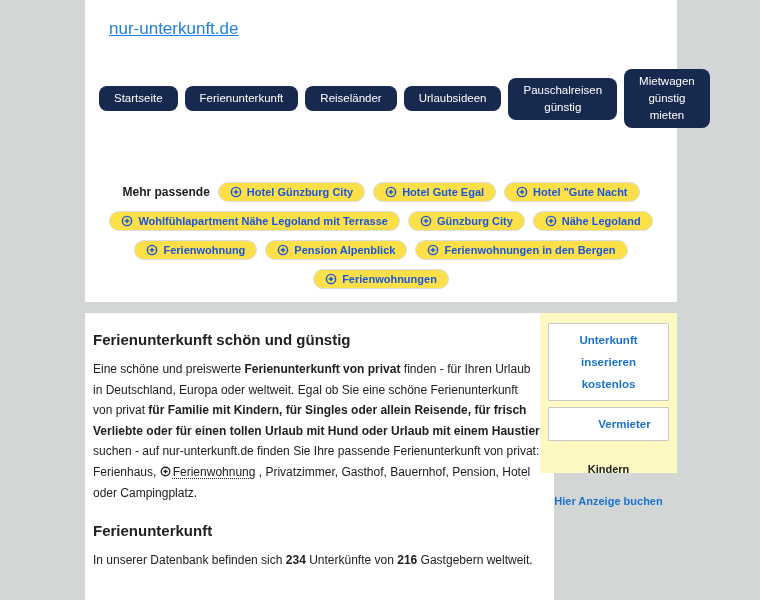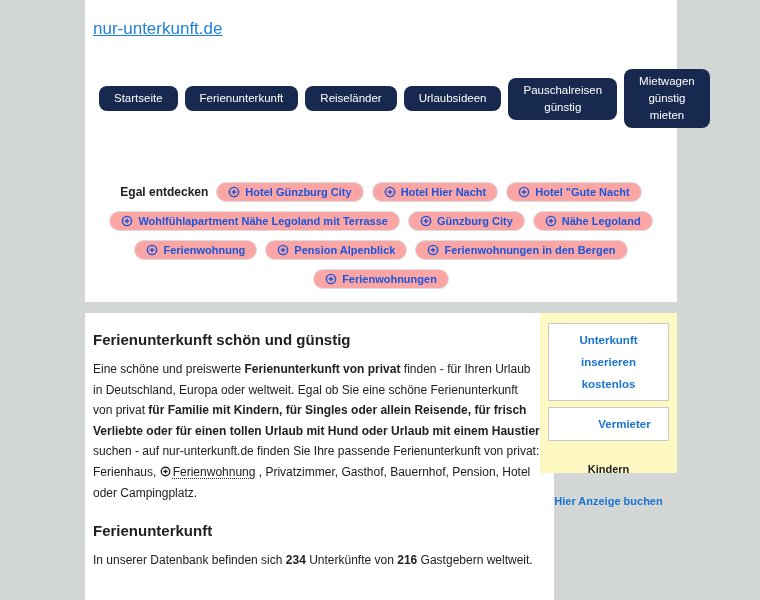--- a/index.html
+++ b/index.html
@@ -7,41 +7,41 @@
     width:760px;height:600px;position:relative;overflow:hidden;
     background:#d2d6d4;
     font-family:"Liberation Sans","DejaVu Sans",sans-serif;
     color:#202124;
   }
   
   .header{
     position:absolute;left:85px;top:0;width:592px;height:302px;background:#fff;
   }
   .site-title{
-    position:absolute;left:8px;top:19px;
+    position:absolute;left:24px;top:19px;
     font-size:17px;color:#1f80e0;text-decoration:underline;cursor:pointer;
   }
   .nav{
     position:absolute;left:14px;top:69px;
     display:flex;gap:7px;align-items:center;
   }
   .nav-btn{
     background:#17294e;color:#fff;border:none;border-radius:8px;
     font-family:inherit;font-size:11.5px;line-height:17px;
     padding:4px 15px;text-align:center;white-space:pre-line;cursor:pointer;
   }
   .tags{
     position:absolute;top:182px;left:6px;right:6px;margin:0 auto;max-width:580px;
     display:flex;flex-wrap:wrap;justify-content:center;align-items:center;
     column-gap:8px;row-gap:9px;
   }
   .tags-label{font-size:12px;font-weight:bold;color:#202124;}
   .pill{
     display:inline-flex;align-items:center;gap:5px;
-    background:#fca5a5;border:1px solid #dadce0;border-radius:13px;
+    background:#fde047;border:1px solid #dadce0;border-radius:13px;
     padding:3px 11px;font-size:11px;font-weight:bold;color:#1a56db;cursor:pointer;
   }
   .pill svg{display:block;}
   
   .main{
     position:absolute;left:85px;top:313px;width:469px;height:287px;
     background:#fff;box-sizing:border-box;padding:6px 14px 0 8px;
   }
   .main h1{font-size:15px;margin:12px 0 11px;color:#202124;}
   .main h2{font-size:15px;margin:18px 0 11px;color:#202124;}
@@ -84,36 +84,36 @@
 
       <button class="nav-btn">Pauschalreisen
 günstig</button>
 
       <button class="nav-btn">Mietwagen
 günstig mieten</button>
 
   </nav>
 
   <div class="tags">
-    <span class="tags-label">Egal entdecken</span>
+    <span class="tags-label">Mehr passende</span>
 
       <span class="pill">
         <svg viewBox="0 0 14 14" width="12" height="12" aria-hidden="true">
           <circle cx="7" cy="7" r="5.4" fill="none" stroke="currentColor" stroke-width="1.7"></circle>
           <path d="M7 4.3v5.4M4.3 7h5.4" fill="none" stroke="currentColor" stroke-width="1.7"></path>
         </svg>
         <span>Hotel Günzburg City</span>
       </span>
 
       <span class="pill">
         <svg viewBox="0 0 14 14" width="12" height="12" aria-hidden="true">
           <circle cx="7" cy="7" r="5.4" fill="none" stroke="currentColor" stroke-width="1.7"></circle>
           <path d="M7 4.3v5.4M4.3 7h5.4" fill="none" stroke="currentColor" stroke-width="1.7"></path>
         </svg>
-        <span>Hotel Hier Nacht</span>
+        <span>Hotel Gute Egal</span>
       </span>
 
       <span class="pill">
         <svg viewBox="0 0 14 14" width="12" height="12" aria-hidden="true">
           <circle cx="7" cy="7" r="5.4" fill="none" stroke="currentColor" stroke-width="1.7"></circle>
           <path d="M7 4.3v5.4M4.3 7h5.4" fill="none" stroke="currentColor" stroke-width="1.7"></path>
         </svg>
         <span>Hotel "Gute Nacht</span>
       </span>
 

